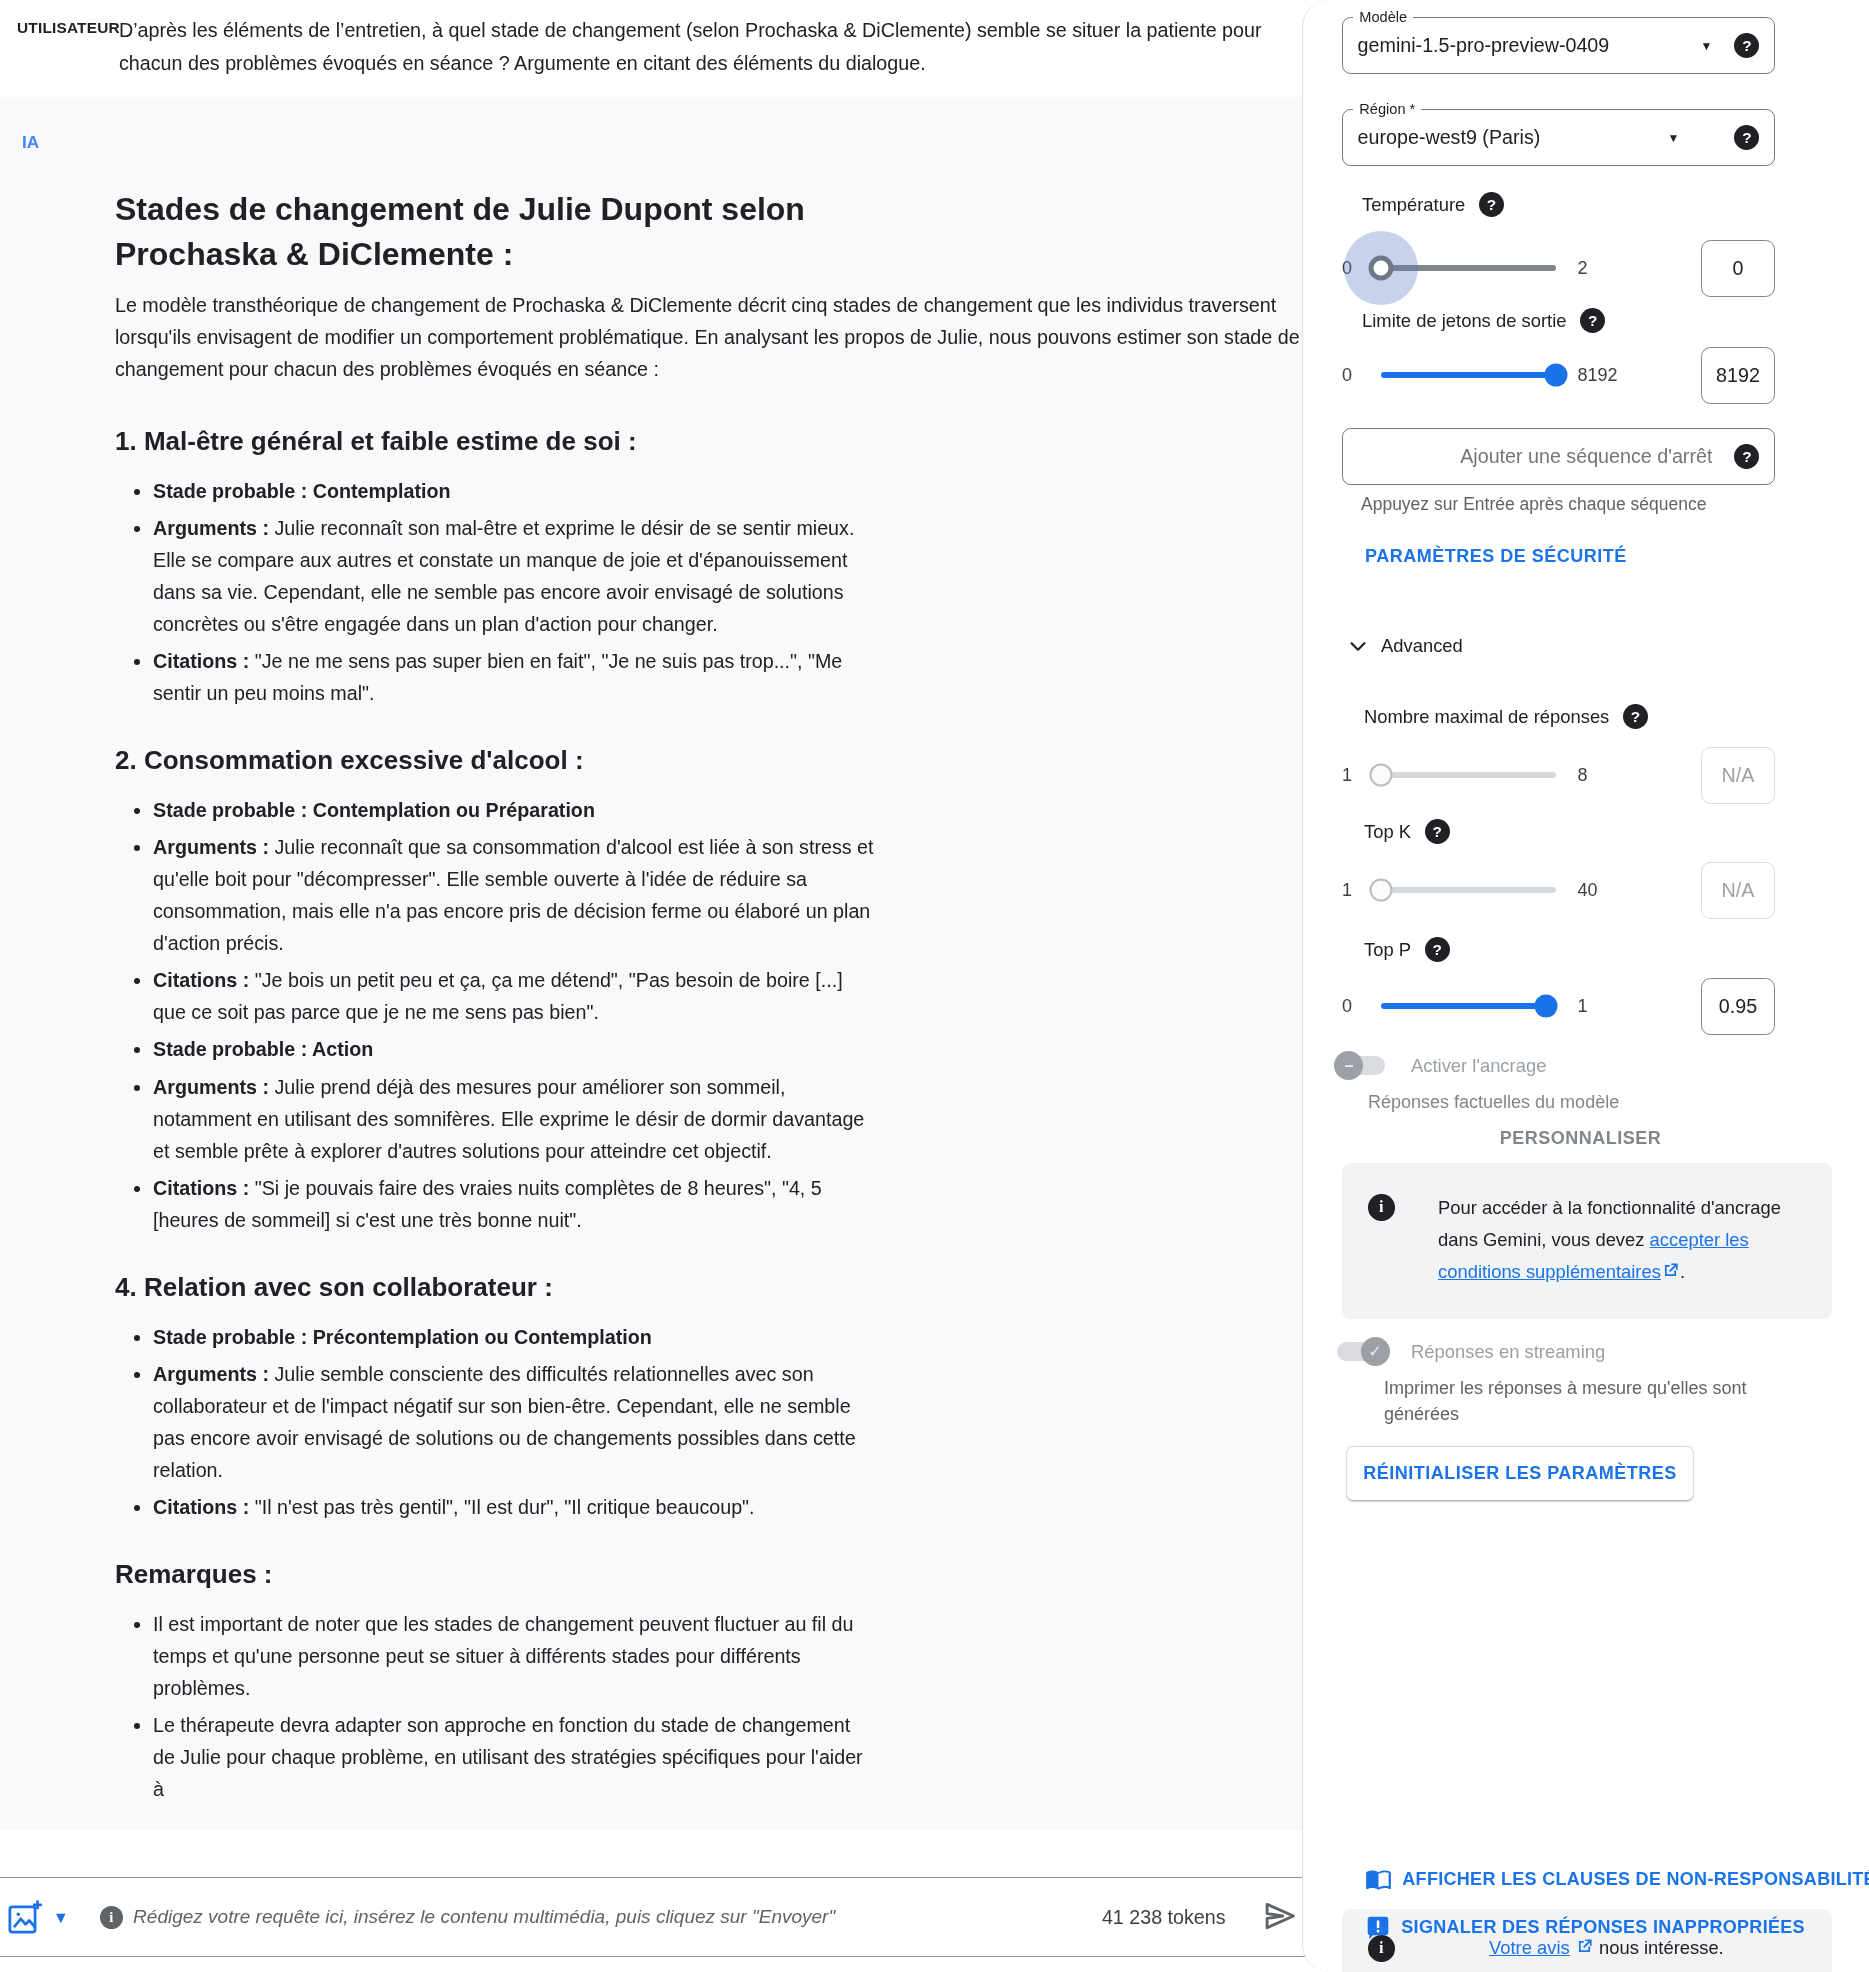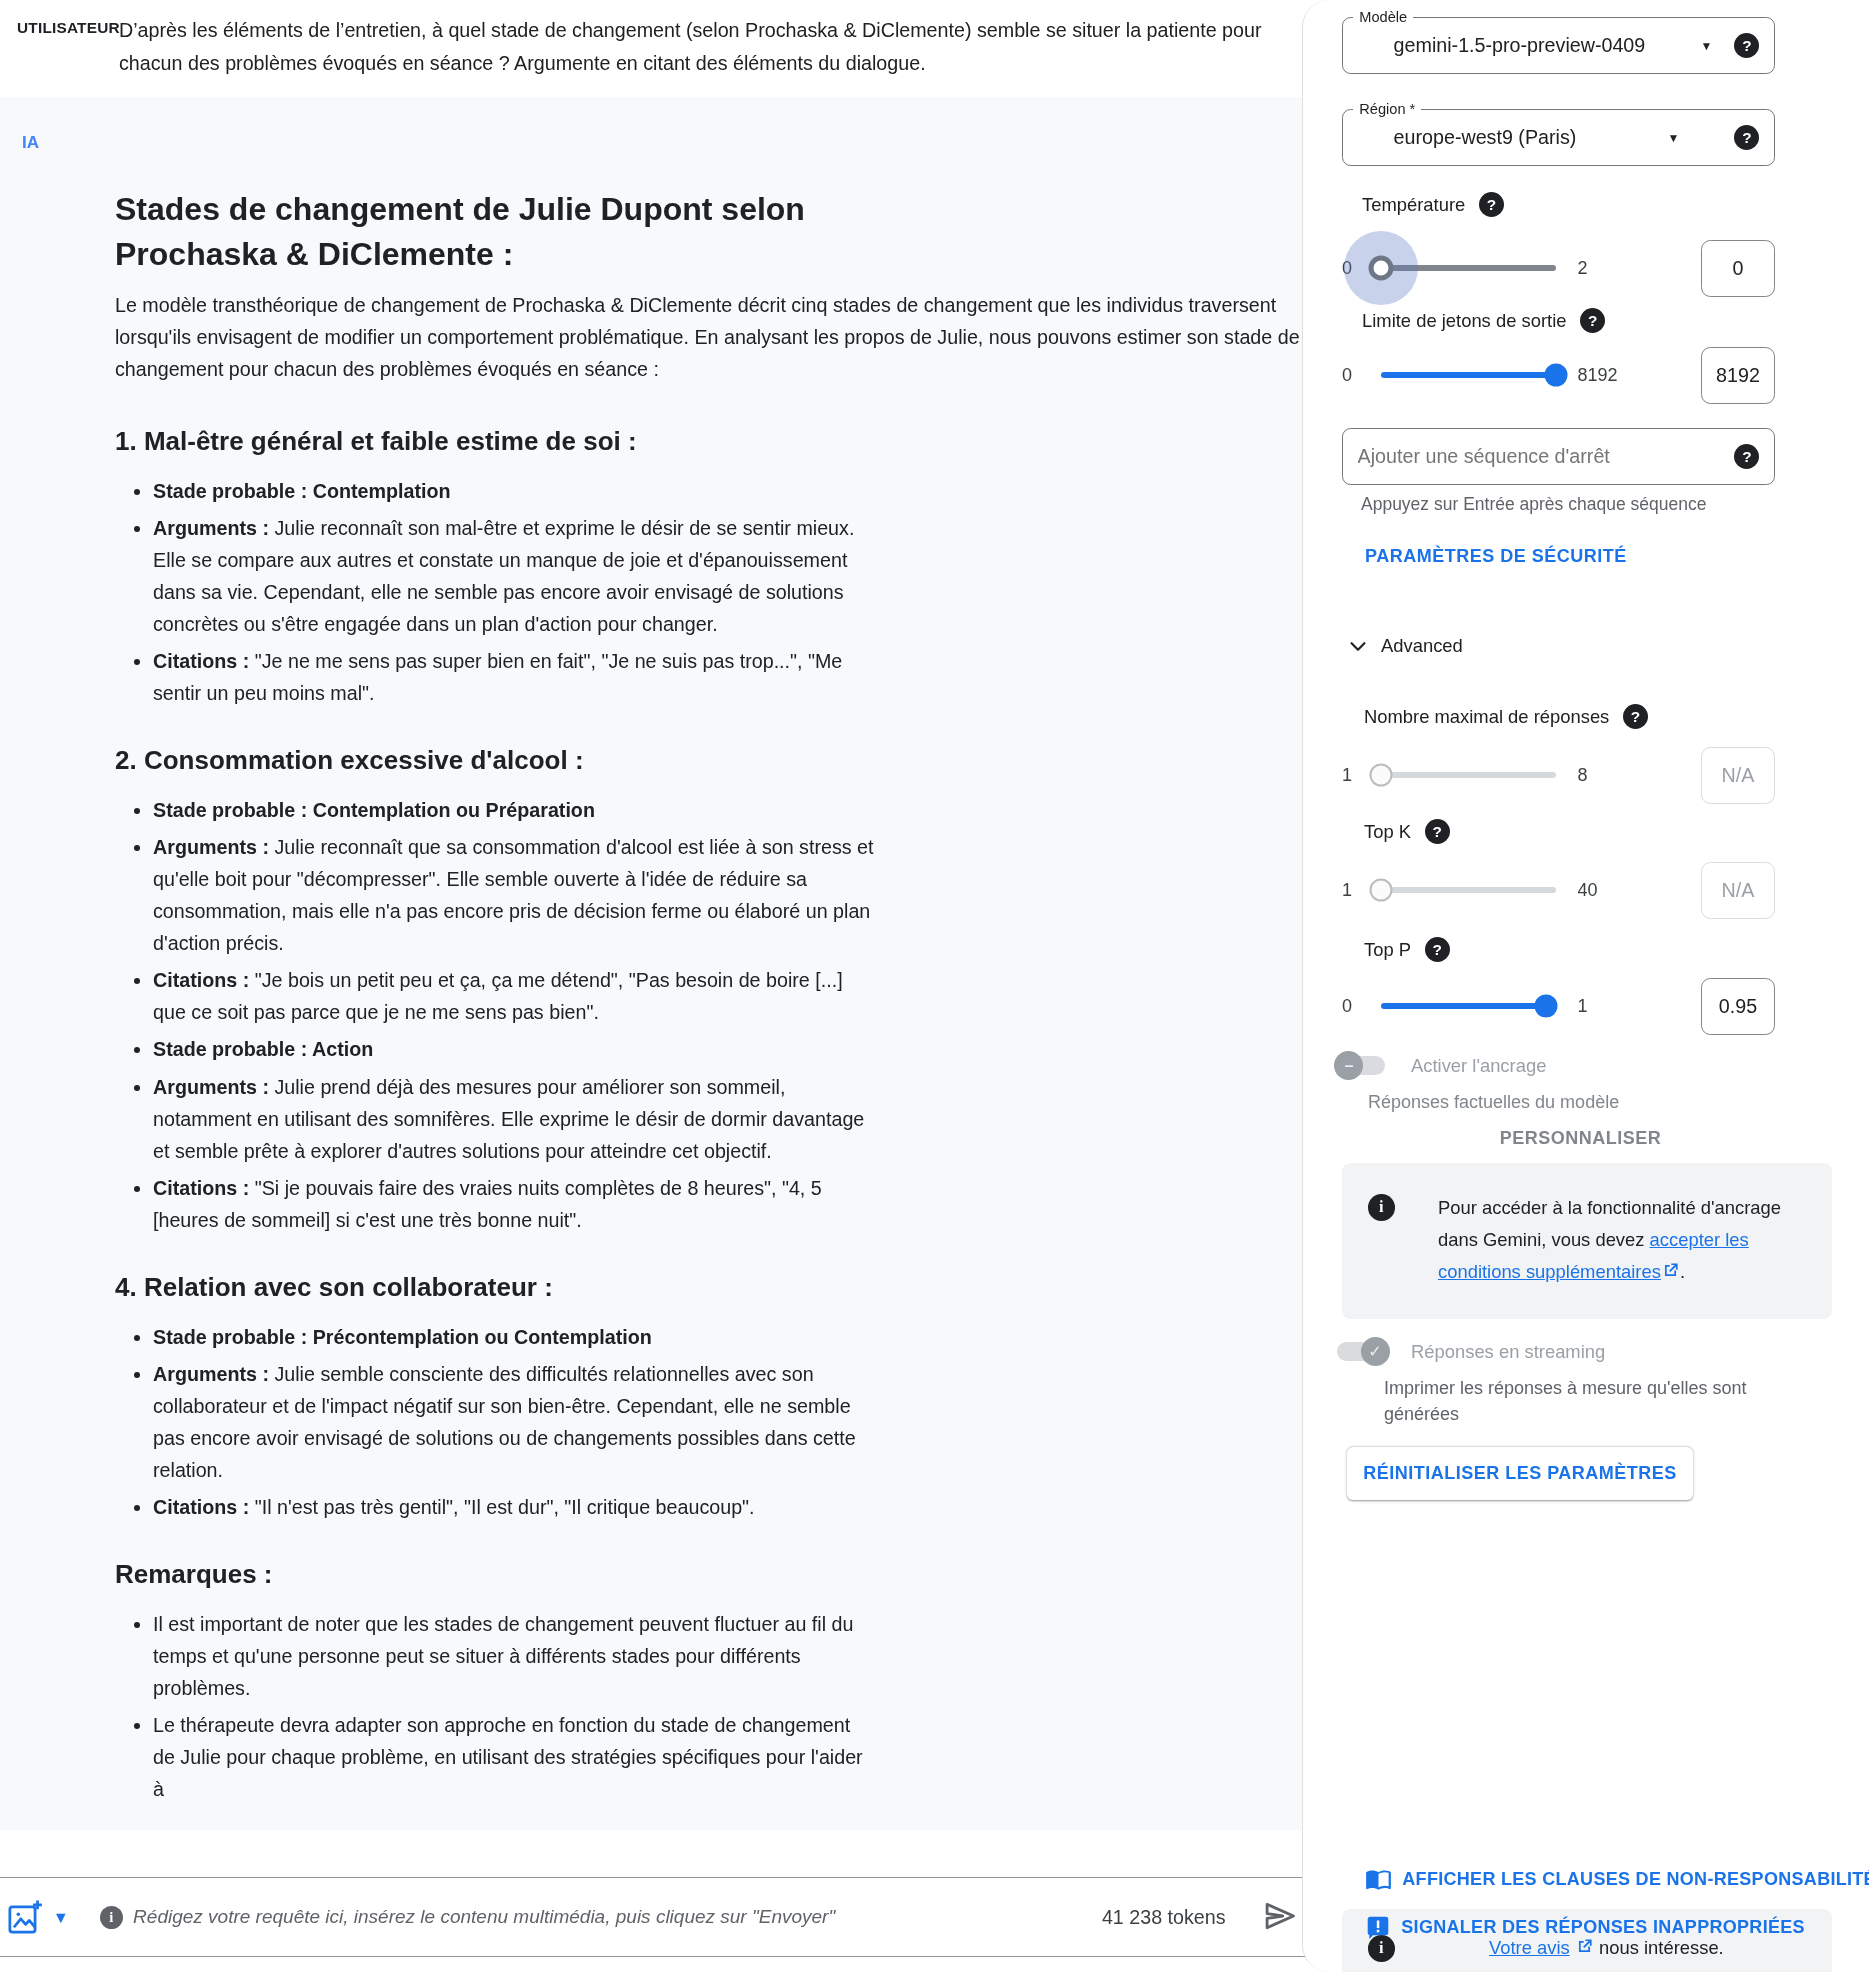--- a/index.html
+++ b/index.html
@@ -31,21 +31,21 @@
     font-size:14.6px; font-weight:700; display:flex; align-items:center; justify-content:center; flex:none; font-family:"Liberation Serif",serif;}
   .composer-ph { margin-left:10.3px; font-size:19px; font-style:italic; color:#5f6368;text-align:right; }
   .tokens { margin-left:auto; font-size:19.7px; color:#3c4043; white-space:nowrap; }
   .send-btn { margin-left:36px; flex:none; cursor:pointer; }
   .mic-btn { margin-left:45px; margin-right:3.4px; flex:none; cursor:pointer; }
   
   .sidebar { position:absolute; top:0; left:1302px; width:491px; height:1972px; background:#fff; border-left:0.9px solid #e0e0e0;border-radius:27px; }
   .sb-abs { position:absolute; left:39px; right:18px; }
   .field { height:57px; border:1.3px solid #747775; border-radius:8.6px; display:flex; align-items:center; padding:0 14.6px; background:#fff; }
   .legend { position:absolute; top:-9.4px; left:10.3px; background:#fff; padding:0 6px; font-size:14.6px; color:#1f1f1f; }
-  .field-value { font-size:19.7px; color:#202124; white-space:nowrap;margin-left:36px; }
+  .field-value { font-size:19.7px; color:#202124; white-space:nowrap; }
   .caret-dark { margin-left:auto; font-size:12px; color:#202124; }
   .help { width:25px; height:25px; border-radius:50%; background:#202124; color:#fff; font-weight:700; font-size:15.4px;
     display:inline-flex; align-items:center; justify-content:center; flex:none; }
   .field .help { margin-left:22px; }
   .sb-label { display:flex; align-items:center; gap:13.7px; font-size:18.4px; color:#202124;margin-left:20px; }
   .slider-row { height:60px; display:flex; align-items:center; }
   .s-min { width:39px; font-size:18px; color:#3c4043; flex:none; }
   .s-track { position:relative; width:175px; height:6.8px; border-radius:3.4px; flex:none; }
   .s-max { margin-left:21.4px; font-size:18px; color:#3c4043; flex:none; }
   .s-value { margin-left:auto; width:74px; height:57px; border:1.3px solid #80868b; border-radius:9.4px;
@@ -211,21 +211,21 @@
   <div class="sb-abs slider-row t-blue" style="top:345px;">
     <span class="s-min">0</span>
     <div class="s-track">
       <div class="s-thumb"></div>
     </div>
     <span class="s-max">8192</span>
     <div class="s-value">8192</div>
   </div>
 
   <div class="sb-abs field" style="top:428px;">
-    <input style="border: none; outline: none; flex: 1 1 0%; font-size: 19.7px; font-family: inherit; color: rgb(32, 33, 36); background: transparent;" placeholder="Ajouter une séquence d'arrêt">
+    <input style="border: none; outline: none; flex: 1 1 0%; font-size: 19.7px; font-family: inherit; color: rgb(32, 33, 36); background: transparent; text-align: right;" placeholder="Ajouter une séquence d'arrêt">
     <span class="help">?</span>
   </div>
   <div class="sb-abs" style="top:494px; left:58px; font-size:17.5px; color:#5f6368;">Appuyez sur Entrée après chaque séquence</div>
 
   <div class="sb-abs blue-action" style="top:546px; left:62px;">PARAMÈTRES DE SÉCURITÉ</div>
 
   <div class="sb-abs adv-row" style="top:635px; left:44px;">
     <svg viewBox="0 0 24 24" width="22" height="22" fill="none" stroke="#202124" stroke-width="2.4" stroke-linecap="round" stroke-linejoin="round">
         <path d="M5 9l7 7 7-7"></path>
       </svg>

